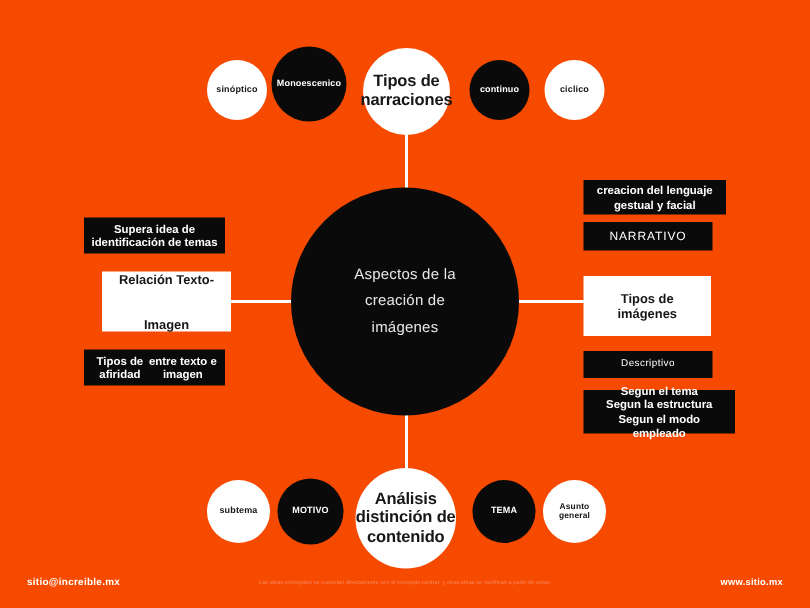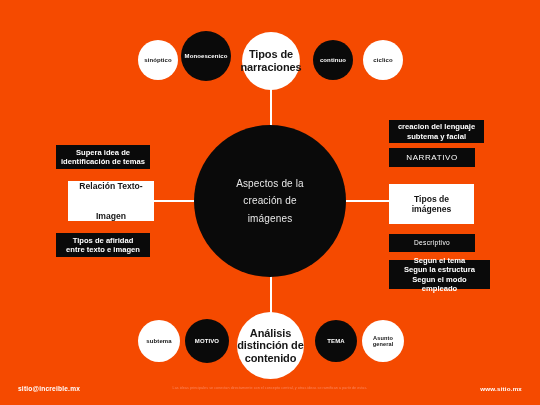--- a/index.html
+++ b/index.html
@@ -203,28 +203,28 @@
   <div class="node-box box-black" style="left:56px; top:145px; width:94px; height:24px; flex-direction:column;">
     <span>Supera idea de</span>
     <span>identificación de temas</span>
   </div>
 
   <div class="node-box box-white" style="left:68px; top:181px; width:86px; height:40px; flex-direction:column;gap:20px;">
     <span>Relación Texto-</span>
     <span>Imagen</span>
   </div>
 
-  <div class="node-box box-black" style="left:56px; top:233px; width:94px; height:24px; flex-direction:column;">
+  <div class="node-box box-black" style="left:56px; top:233px; width:94px; height:24px; ">
     <span>Tipos de afiridad</span>
     <span>entre texto e imagen</span>
   </div>
 
   <div class="node-box box-black" style="left:389px; top:120px; width:95px; height:23px; flex-direction:column;">
     <span>creacion del lenguaje</span>
-    <span>subtema y facial</span>
+    <span>gestual y facial</span>
   </div>
 
   <div class="node-box box-black box-caps" style="left:389px; top:148px; width:86px; height:19px;">
     <span>NARRATIVO</span>
   </div>
 
   <div class="node-box box-white" style="left:389px; top:184px; width:85px; height:40px; flex-direction:column;">
     <span>Tipos de</span>
     <span>imágenes</span>
   </div>

